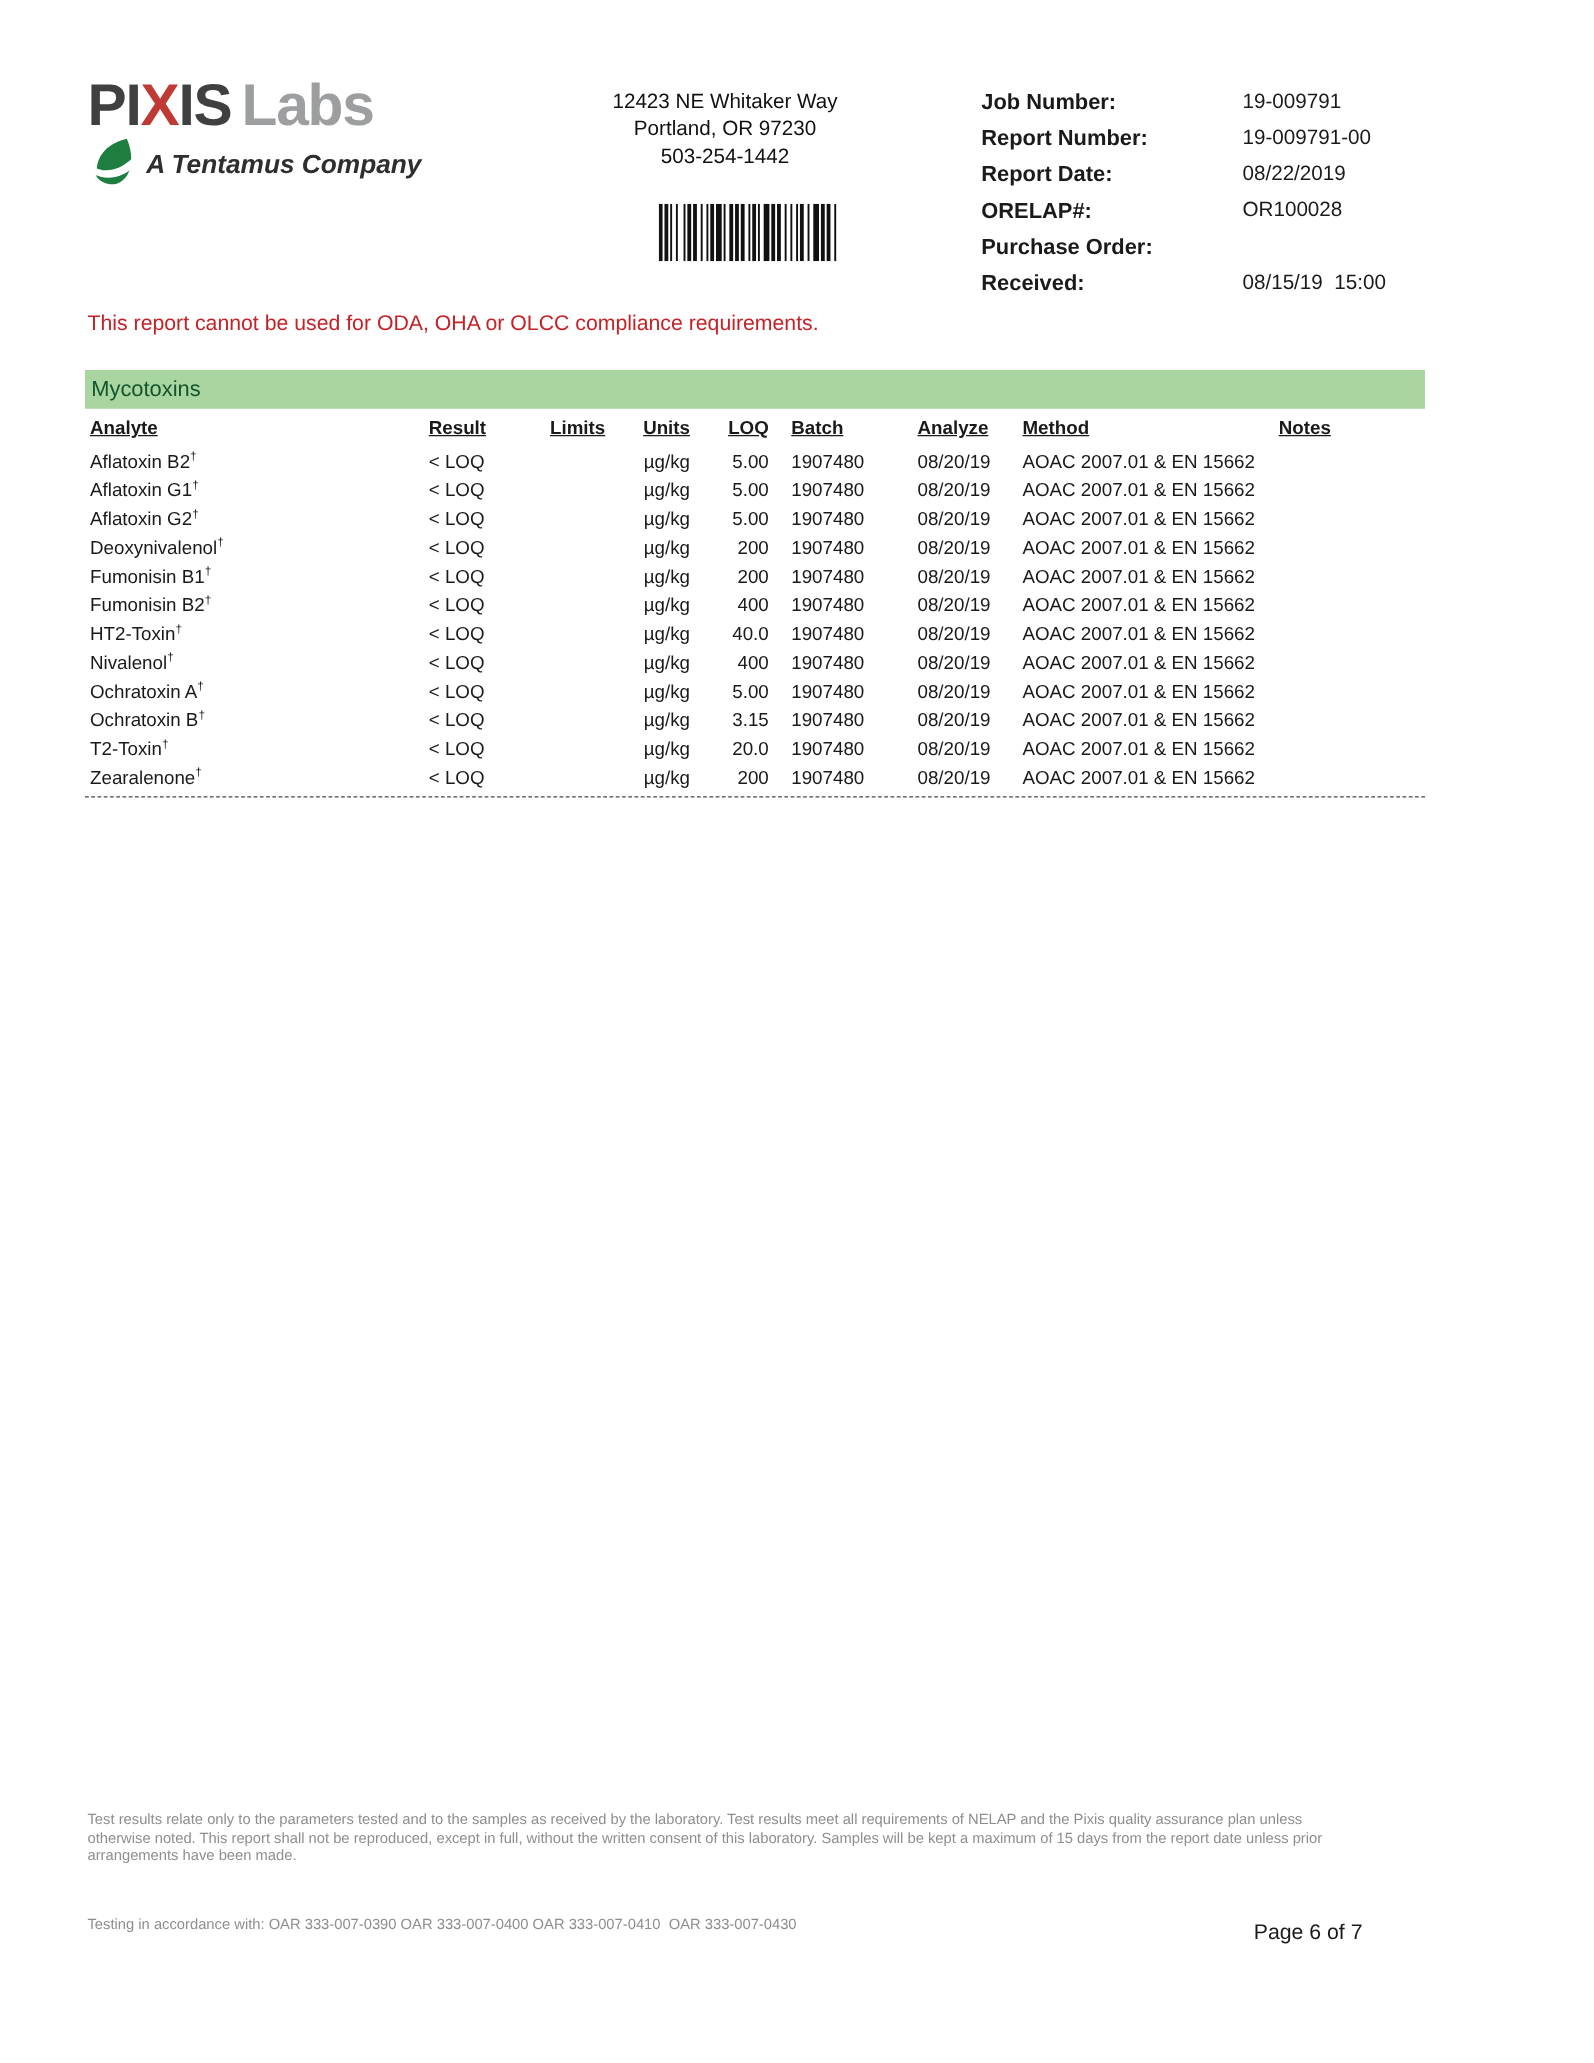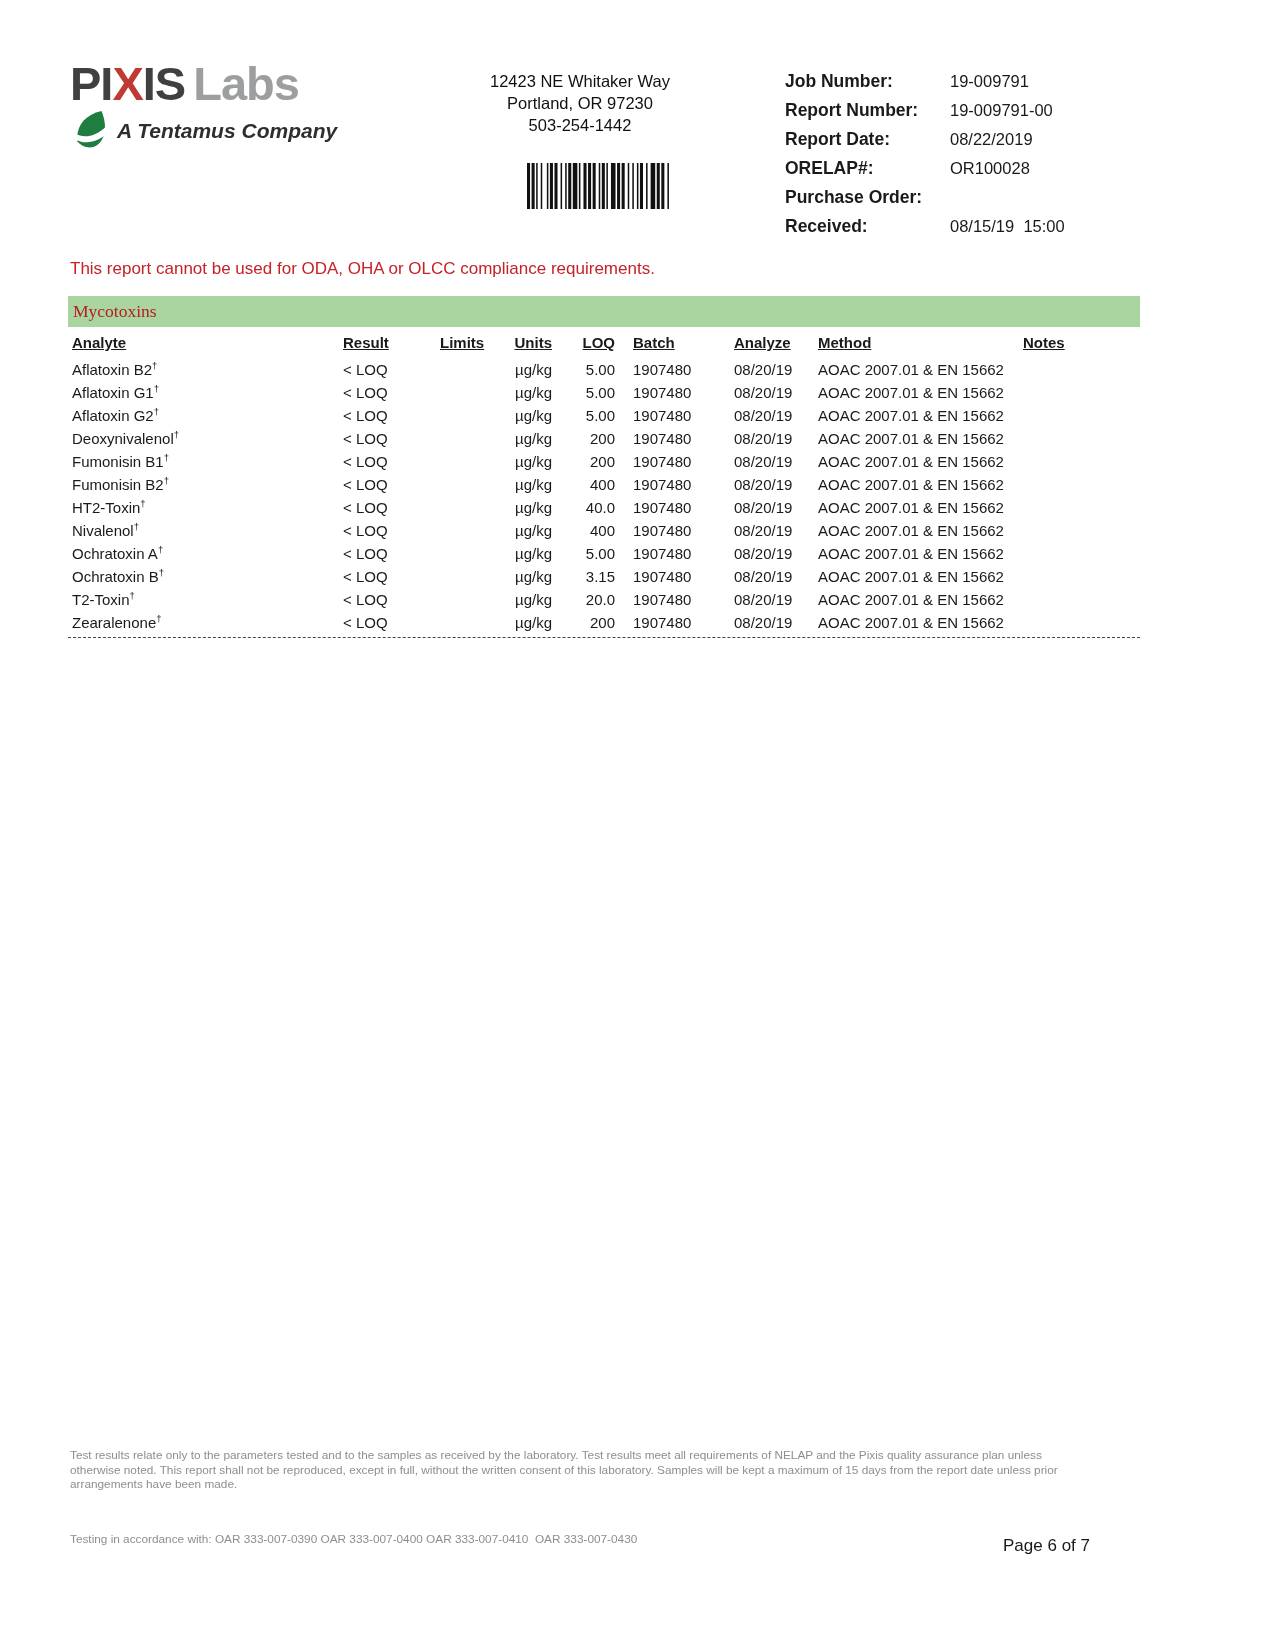--- a/index.html
+++ b/index.html
@@ -19,27 +19,27 @@
   .tagline { font-size:21px; font-weight:700; color:#2e2e2e; }
 
   .address-block { position:absolute; left:430px; top:70px; width:300px; text-align:center;
                    font-size:16.5px; line-height:22px; color:#111; }
 
   .barcode { position:absolute; left:527px; top:163px; width:145px; height:46px; }
 
   .info-block { position:absolute; left:785px; top:72px; display:grid;
                 grid-template-columns:165px auto; row-gap:11px; }
   .info-label { font-size:17.5px; font-weight:700; line-height:18px; }
-  .info-value { font-size:16.5px; line-height:18px; white-space:pre; }
+  .info-value { font-size:16.5px; line-height:18px; white-space:pre;margin-left:44px; }
 
   
-  .notice { position:absolute; left:70px; top:259px; font-size:17px; color:#c52228; }
+  .notice { position:absolute; left:70px; top:249px; font-size:17px; color:#c52228; }
   .section-bar { position:absolute; left:68px; top:296px; width:1072px; height:31px;
-                 background:#a8d5a0; font-size:17.5px; color:#b91c1c;
-                 padding:5px 0 0 5px;font-family:Liberation Serif, serif; }
+                 background:#a8d5a0; font-size:17.5px; color:#14532d;
+                 padding:5px 0 0 5px; }
 
   
   .table-wrap { position:absolute; left:68px; top:330px; width:1072px;
                 border-bottom:1px dashed #444; padding-bottom:3px; }
   table { border-collapse:collapse; table-layout:fixed; width:1072px; }
   col.c-analyte{width:271px;} col.c-result{width:97px;} col.c-limits{width:70px;}
   col.c-units{width:47px;} col.c-loq{width:63px;} col.c-batch{width:114px;}
   col.c-analyze{width:84px;} col.c-method{width:205px;} col.c-notes{width:121px;}
   th { font-size:15px; font-weight:700; height:28px; vertical-align:bottom; padding-bottom:7px;text-decoration:underline; }
   td { font-size:15px; height:23px; vertical-align:middle; }

